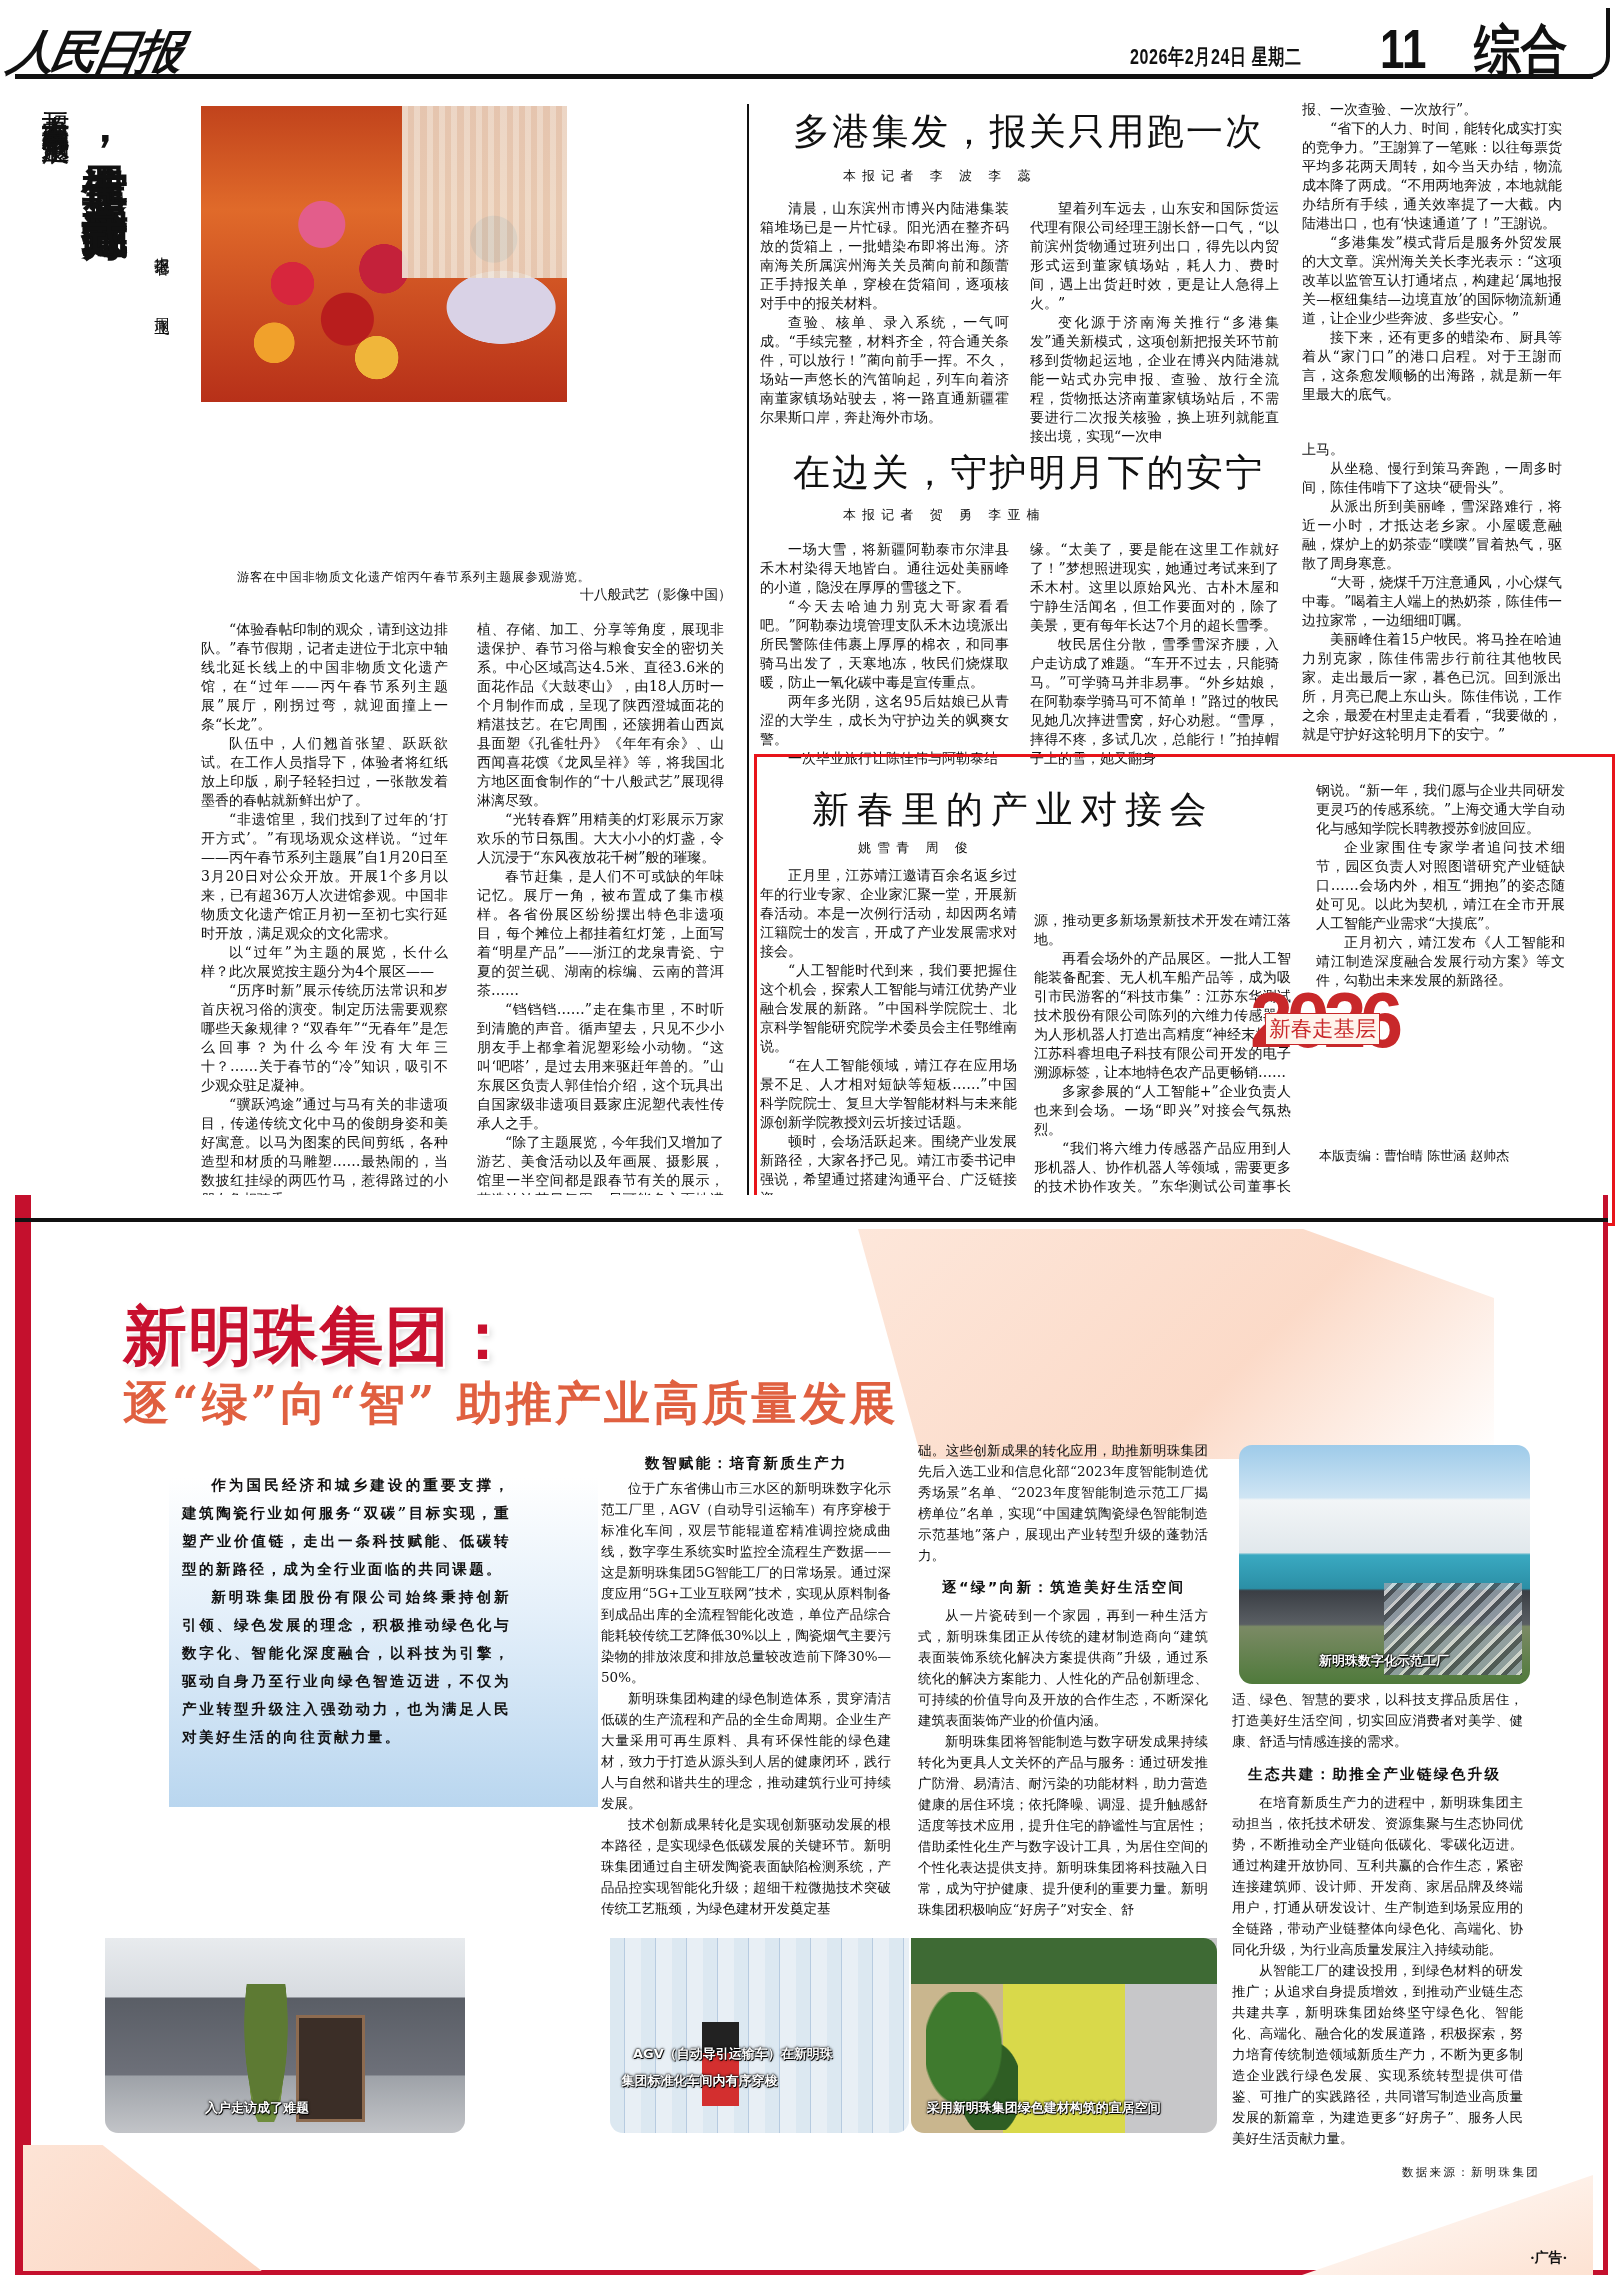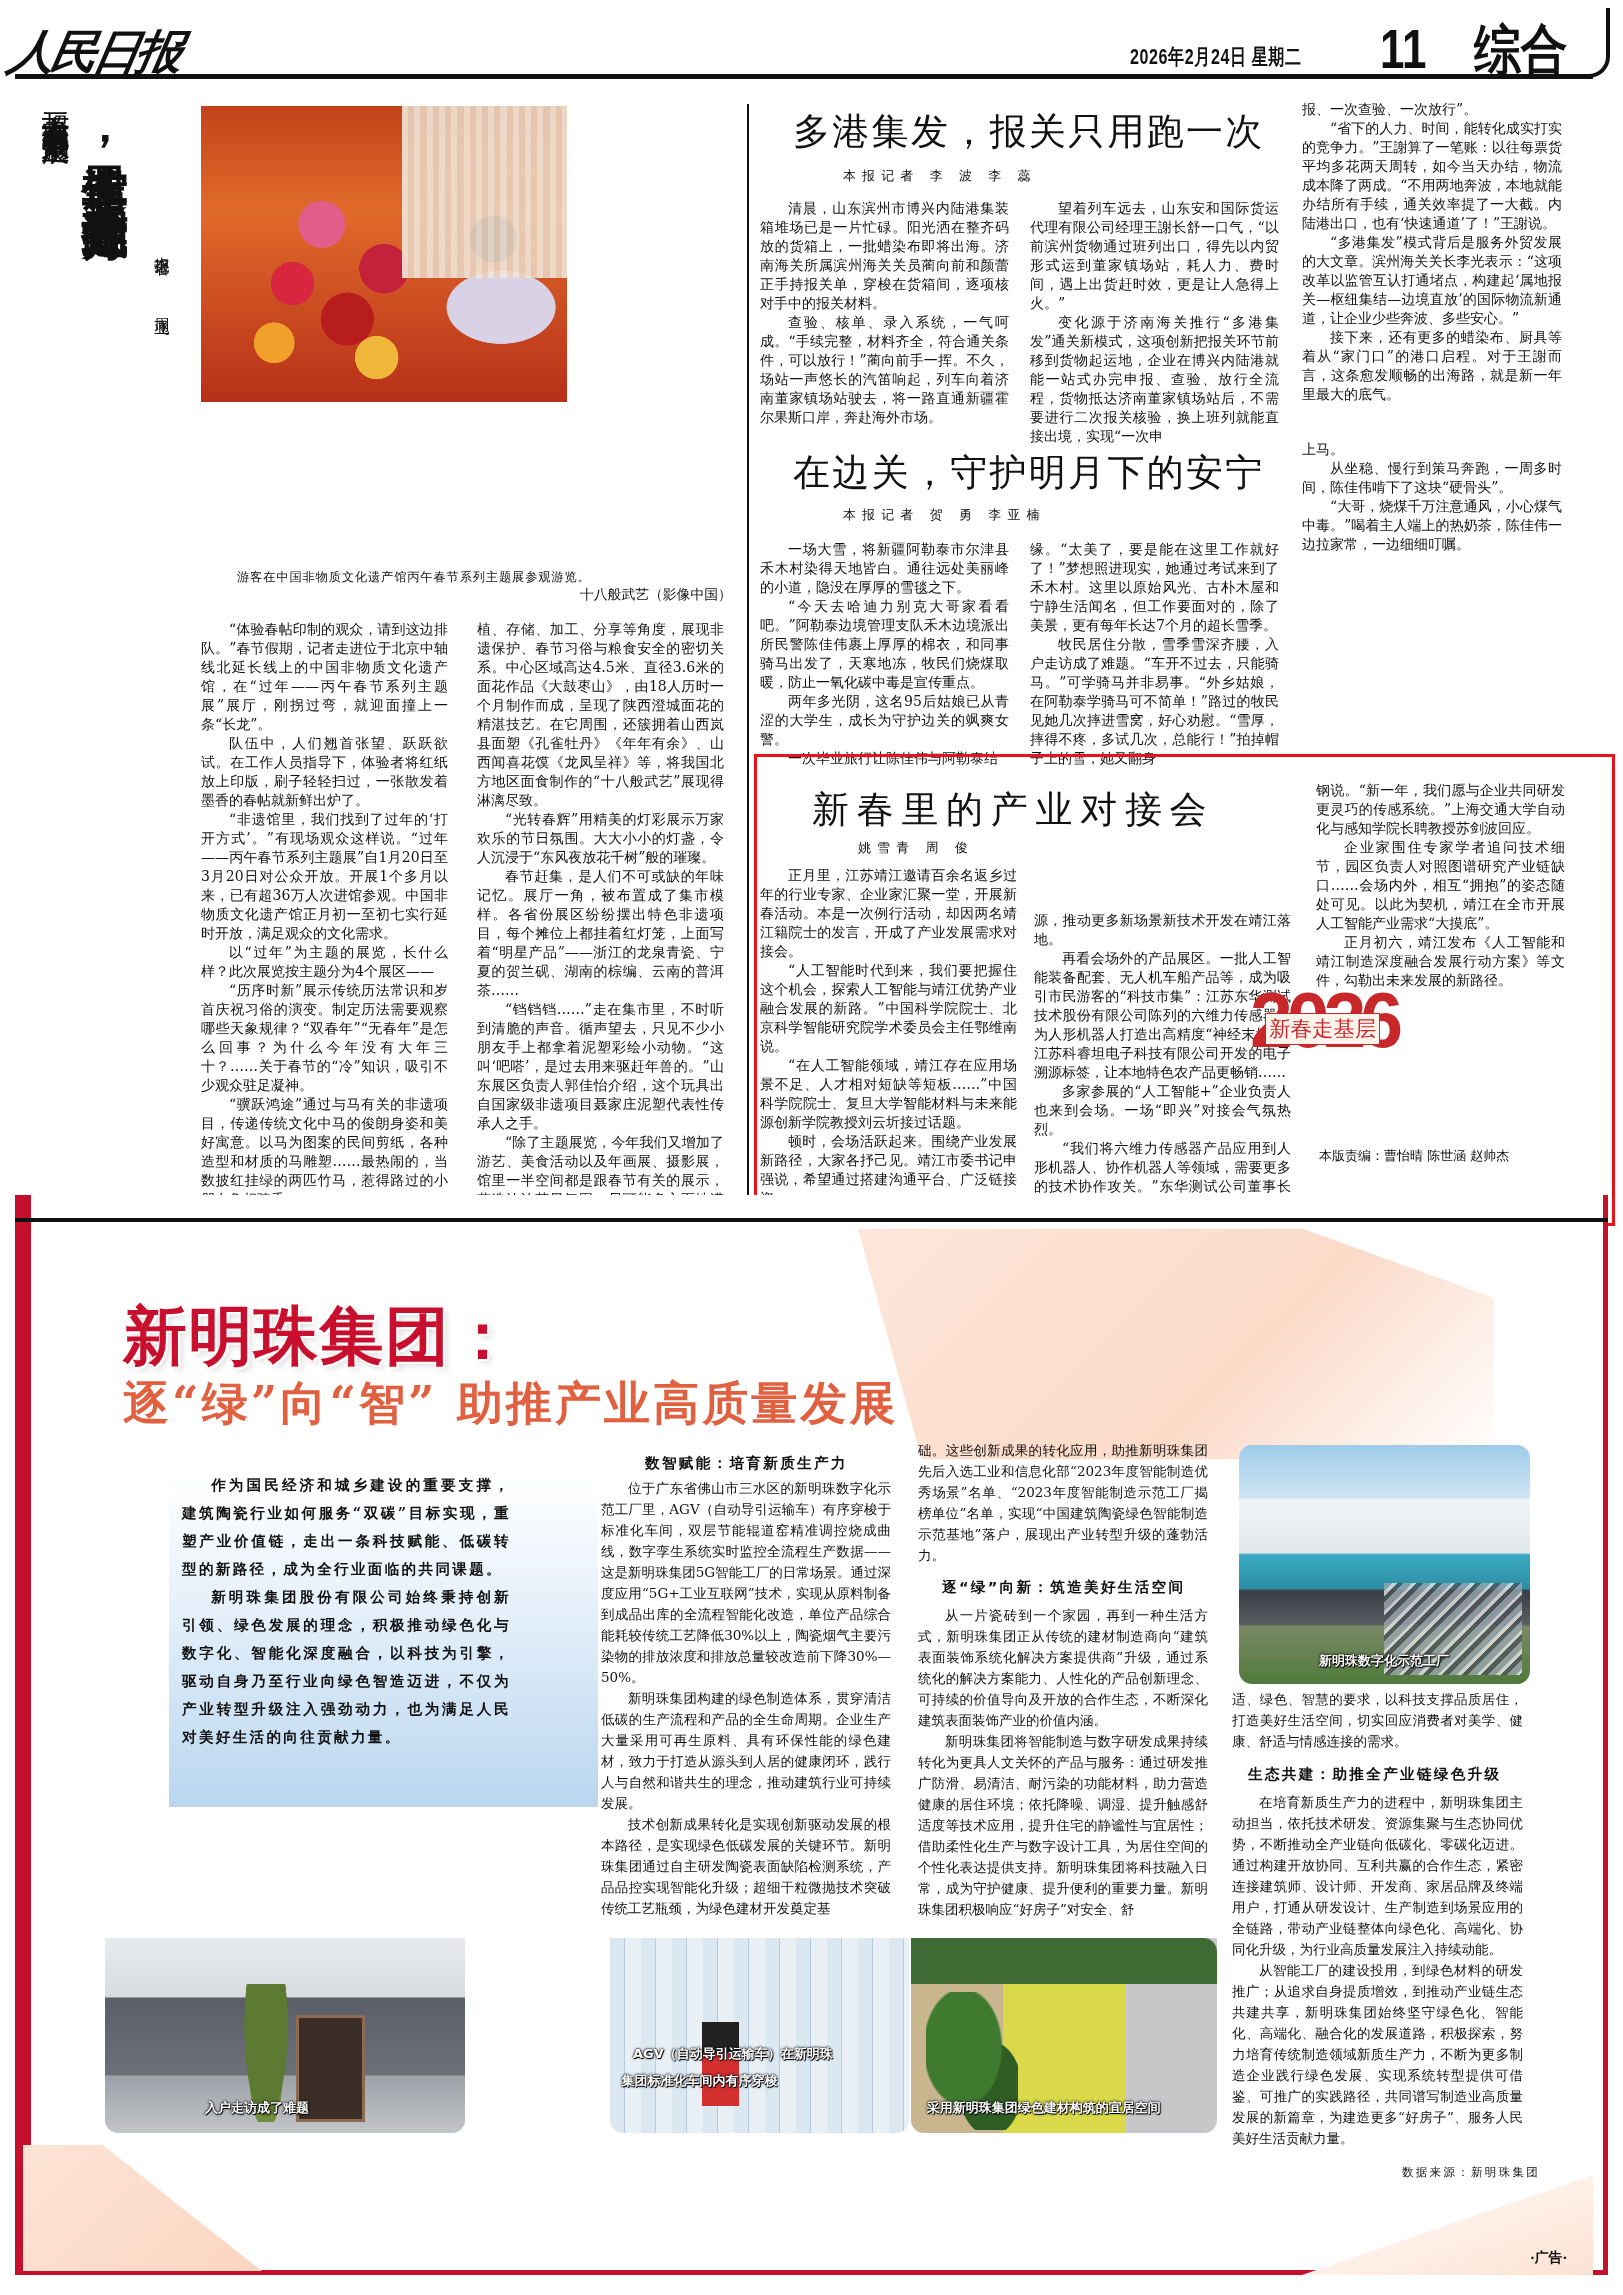--- a/index.html
+++ b/index.html
@@ -157,21 +157,23 @@
   <p>两年多光阴，这名95后姑娘已从青涩的大学生，成长为守护边关的飒爽女警。</p>
   <p>一次毕业旅行让陈佳伟与阿勒泰结</p>
 </div>
 <div class="abs col" style="left:1030px; top:540px; width:249px;">
   <p class="noindent">缘。“太美了，要是能在这里工作就好了！”梦想照进现实，她通过考试来到了禾木村。这里以原始风光、古朴木屋和宁静生活闻名，但工作要面对的，除了美景，更有每年长达7个月的超长雪季。</p>
   <p>牧民居住分散，雪季雪深齐腰，入户走访成了难题。“车开不过去，只能骑马。”可学骑马并非易事。“外乡姑娘，在阿勒泰学骑马可不简单！”路过的牧民见她几次摔进雪窝，好心劝慰。“雪厚，摔得不疼，多试几次，总能行！”拍掉帽子上的雪，她又翻身</p>
 </div>
 <div class="abs col" style="left:1302px; top:440px; width:260px;">
   <p class="noindent">上马。</p>
   <p>从坐稳、慢行到策马奔跑，一周多时间，陈佳伟啃下了这块“硬骨头”。</p>
+  <p>从派出所到美丽峰，雪深路难行，将近一小时，才抵达老乡家。小屋暖意融融，煤炉上的奶茶壶“噗噗”冒着热气，驱散了周身寒意。</p>
   <p>“大哥，烧煤千万注意通风，小心煤气中毒。”喝着主人端上的热奶茶，陈佳伟一边拉家常，一边细细叮嘱。</p>
+  <p>美丽峰住着15户牧民。将马拴在哈迪力别克家，陈佳伟需步行前往其他牧民家。走出最后一家，暮色已沉。回到派出所，月亮已爬上东山头。陈佳伟说，工作之余，最爱在村里走走看看，“我要做的，就是守护好这轮明月下的安宁。”</p>
 </div>
 
 <div class="abs red-box"></div>
 <div class="abs h-art" style="left:812px; top:785px; letter-spacing:7.7px;">新春里的产业对接会</div>
 <div class="abs art-byline" style="left:858px; top:839px;">姚雪青 周 俊</div>
 <div class="abs col" style="left:760px; top:866px; width:257px;">
   <p>正月里，江苏靖江邀请百余名返乡过年的行业专家、企业家汇聚一堂，开展新春活动。本是一次例行活动，却因两名靖江籍院士的发言，开成了产业发展需求对接会。</p>
   <p>“人工智能时代到来，我们要把握住这个机会，探索人工智能与靖江优势产业融合发展的新路。”中国科学院院士、北京科学智能研究院学术委员会主任鄂维南说。</p>
   <p>“在人工智能领域，靖江存在应用场景不足、人才相对短缺等短板……”中国科学院院士、复旦大学智能材料与未来能源创新学院教授刘云圻接过话题。</p>
   <p>顿时，会场活跃起来。围绕产业发展新路径，大家各抒己见。靖江市委书记申强说，希望通过搭建沟通平台、广泛链接资</p>

